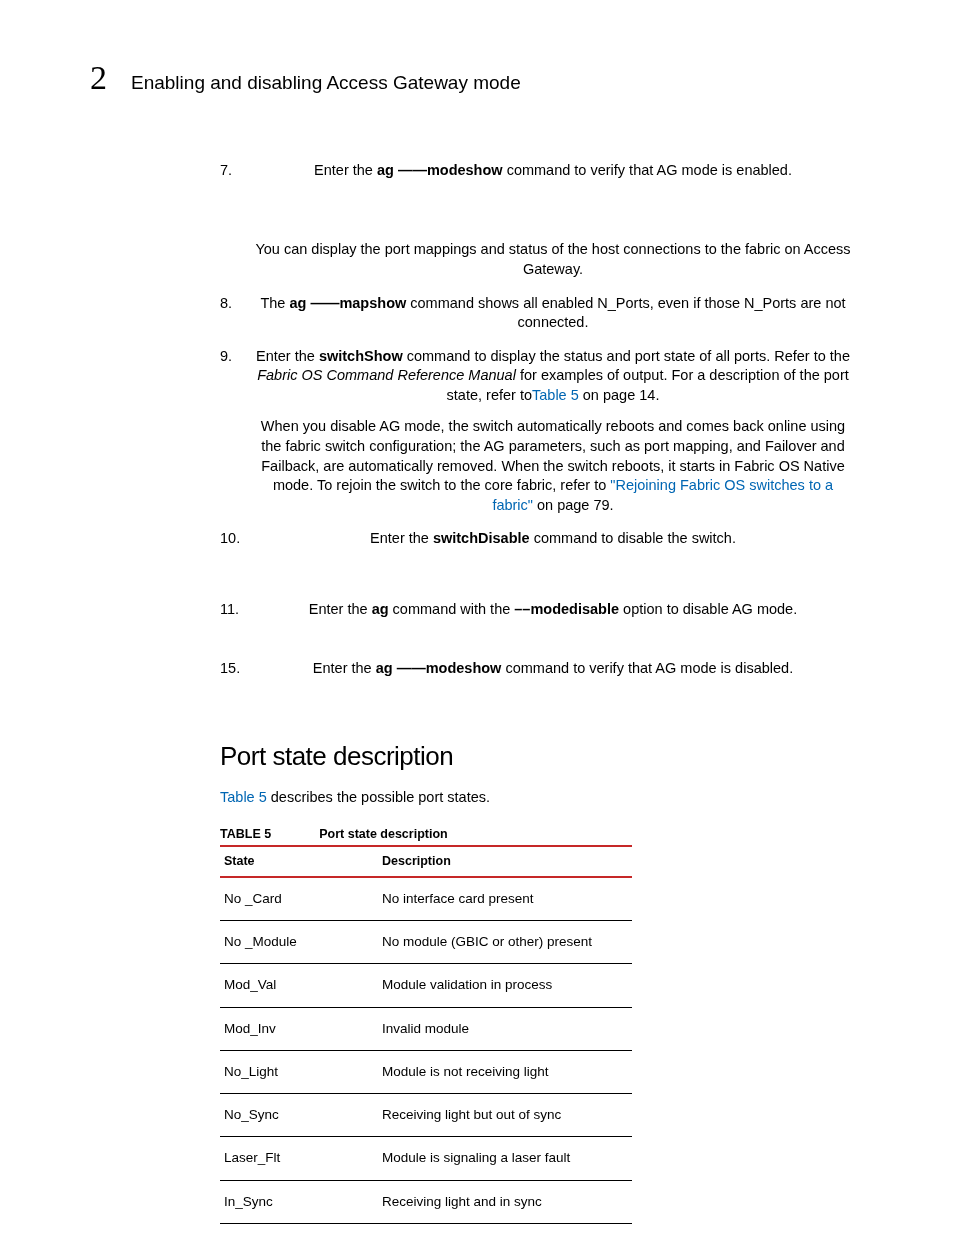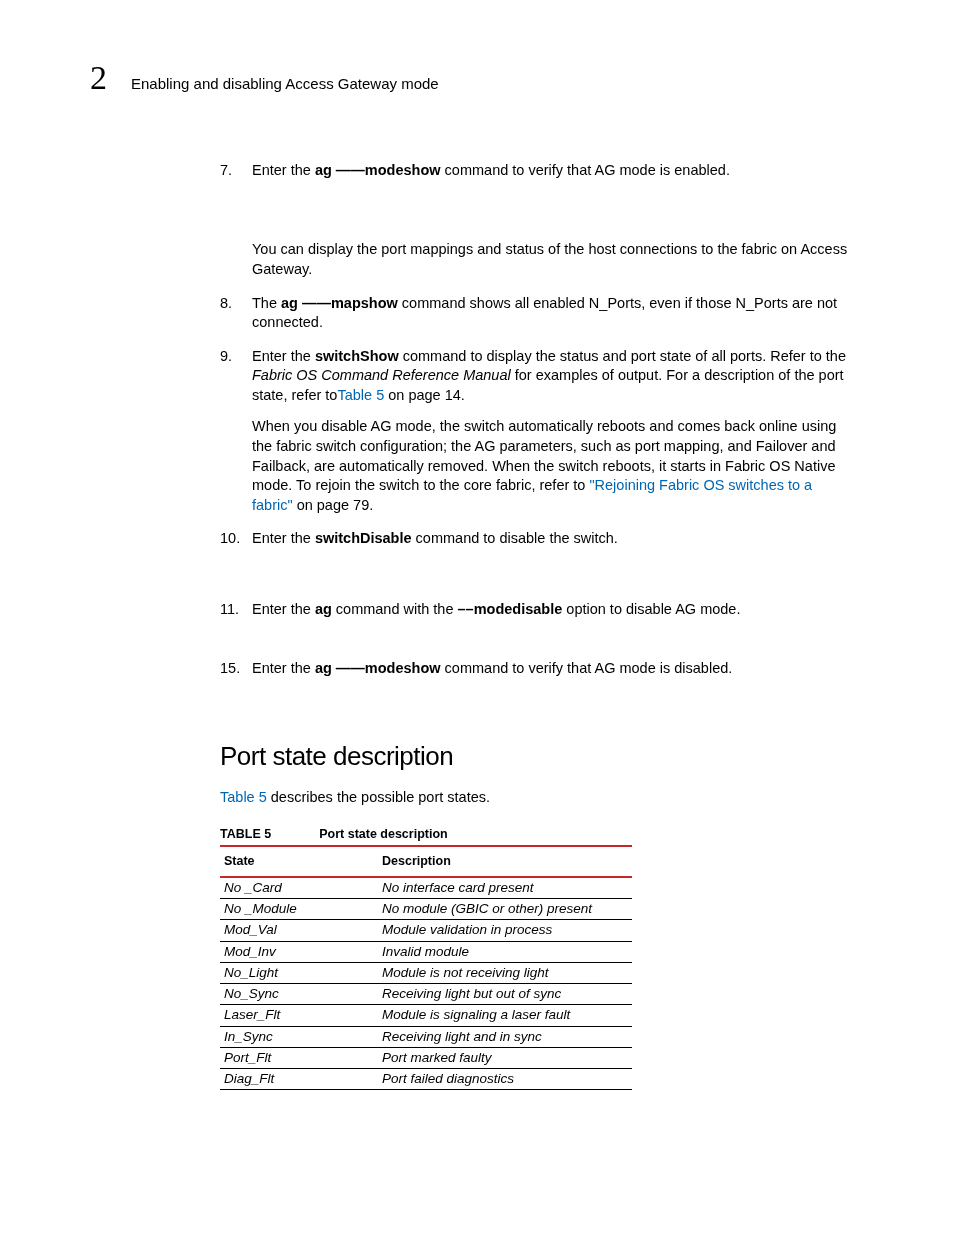--- a/index.html
+++ b/index.html
@@ -24,21 +24,21 @@
     align-items: baseline;
     gap: 24px;
     margin-bottom: 60px;
   }
   .chapter-num {
     font-family: Georgia, 'Times New Roman', serif;
     font-size: 34px;
     font-weight: normal;
   }
   .header-title {
-    font-size: 15px;
+    font-size: 19px;
     color: #000;
   }
   .content {
     margin-left: 130px;
     margin-right: 10px;
   }
   ol.steps {
     list-style: none;
     padding: 0;
     margin: 0;
@@ -46,20 +46,21 @@
   ol.steps > li {
     display: flex;
     margin-bottom: 14px;
   }
   .step-num {
     width: 32px;
     flex: 0 0 32px;
   }
   .step-body {
     flex: 1;
+    text-align: center;
   }
   .step-body p {
     margin: 0 0 12px 0;
   }
   .step-body p:last-child { margin-bottom: 0; }
   .bold { font-weight: bold; }
   .italic { font-style: italic; }
   .link { color: #0066b3; }
   .section-title {
     font-family: Arial, Helvetica, sans-serif;
@@ -84,23 +85,22 @@
     text-align: left;
     font-weight: bold;
     font-size: 12.5px;
     padding: 6px 4px;
   }
   table.port-states thead tr {
     border-top: 2px solid #c62828;
     border-bottom: 2px solid #c62828;
   }
   table.port-states td {
-    padding: 1px 4px;
+    padding: 12px 4px;
     border-bottom: 1px solid #000;
-    font-style: italic;
   }
   table.port-states td.state { width: 150px; }
   .intro-para { margin: 0 0 16px 0; }
 </style>
 </head>
 <body>
 
 <div class="page">
 
   <div class="header-row">

